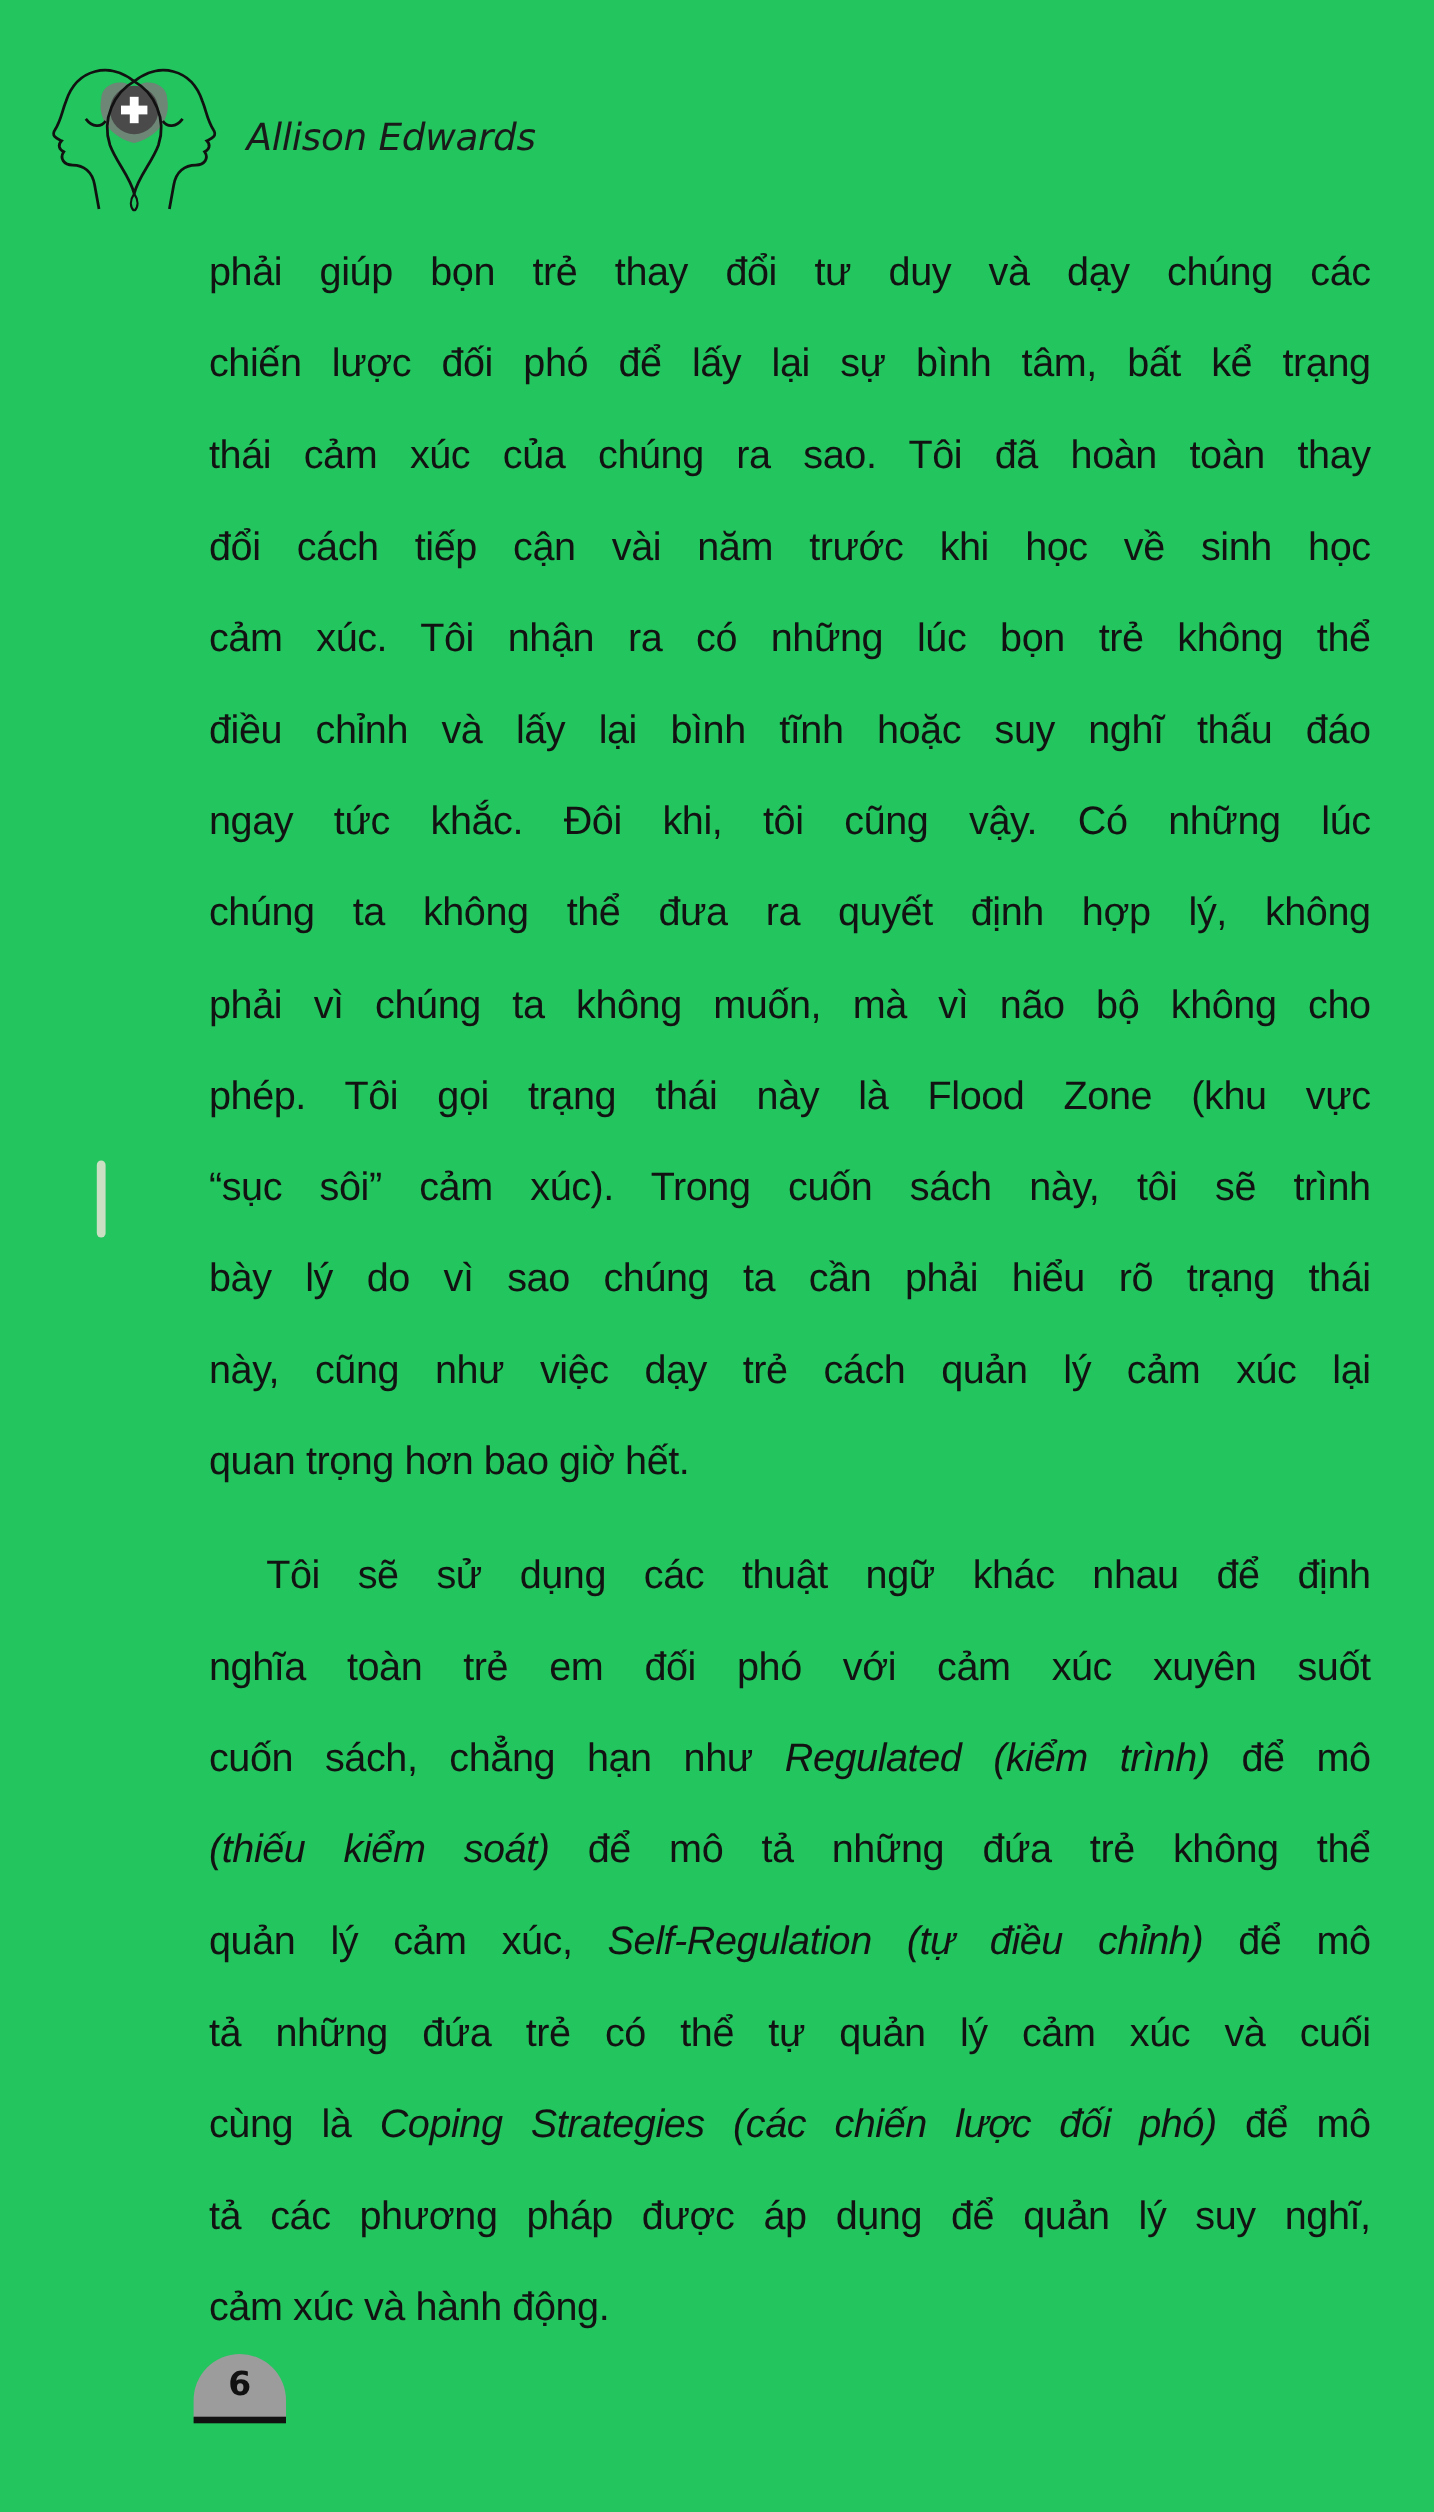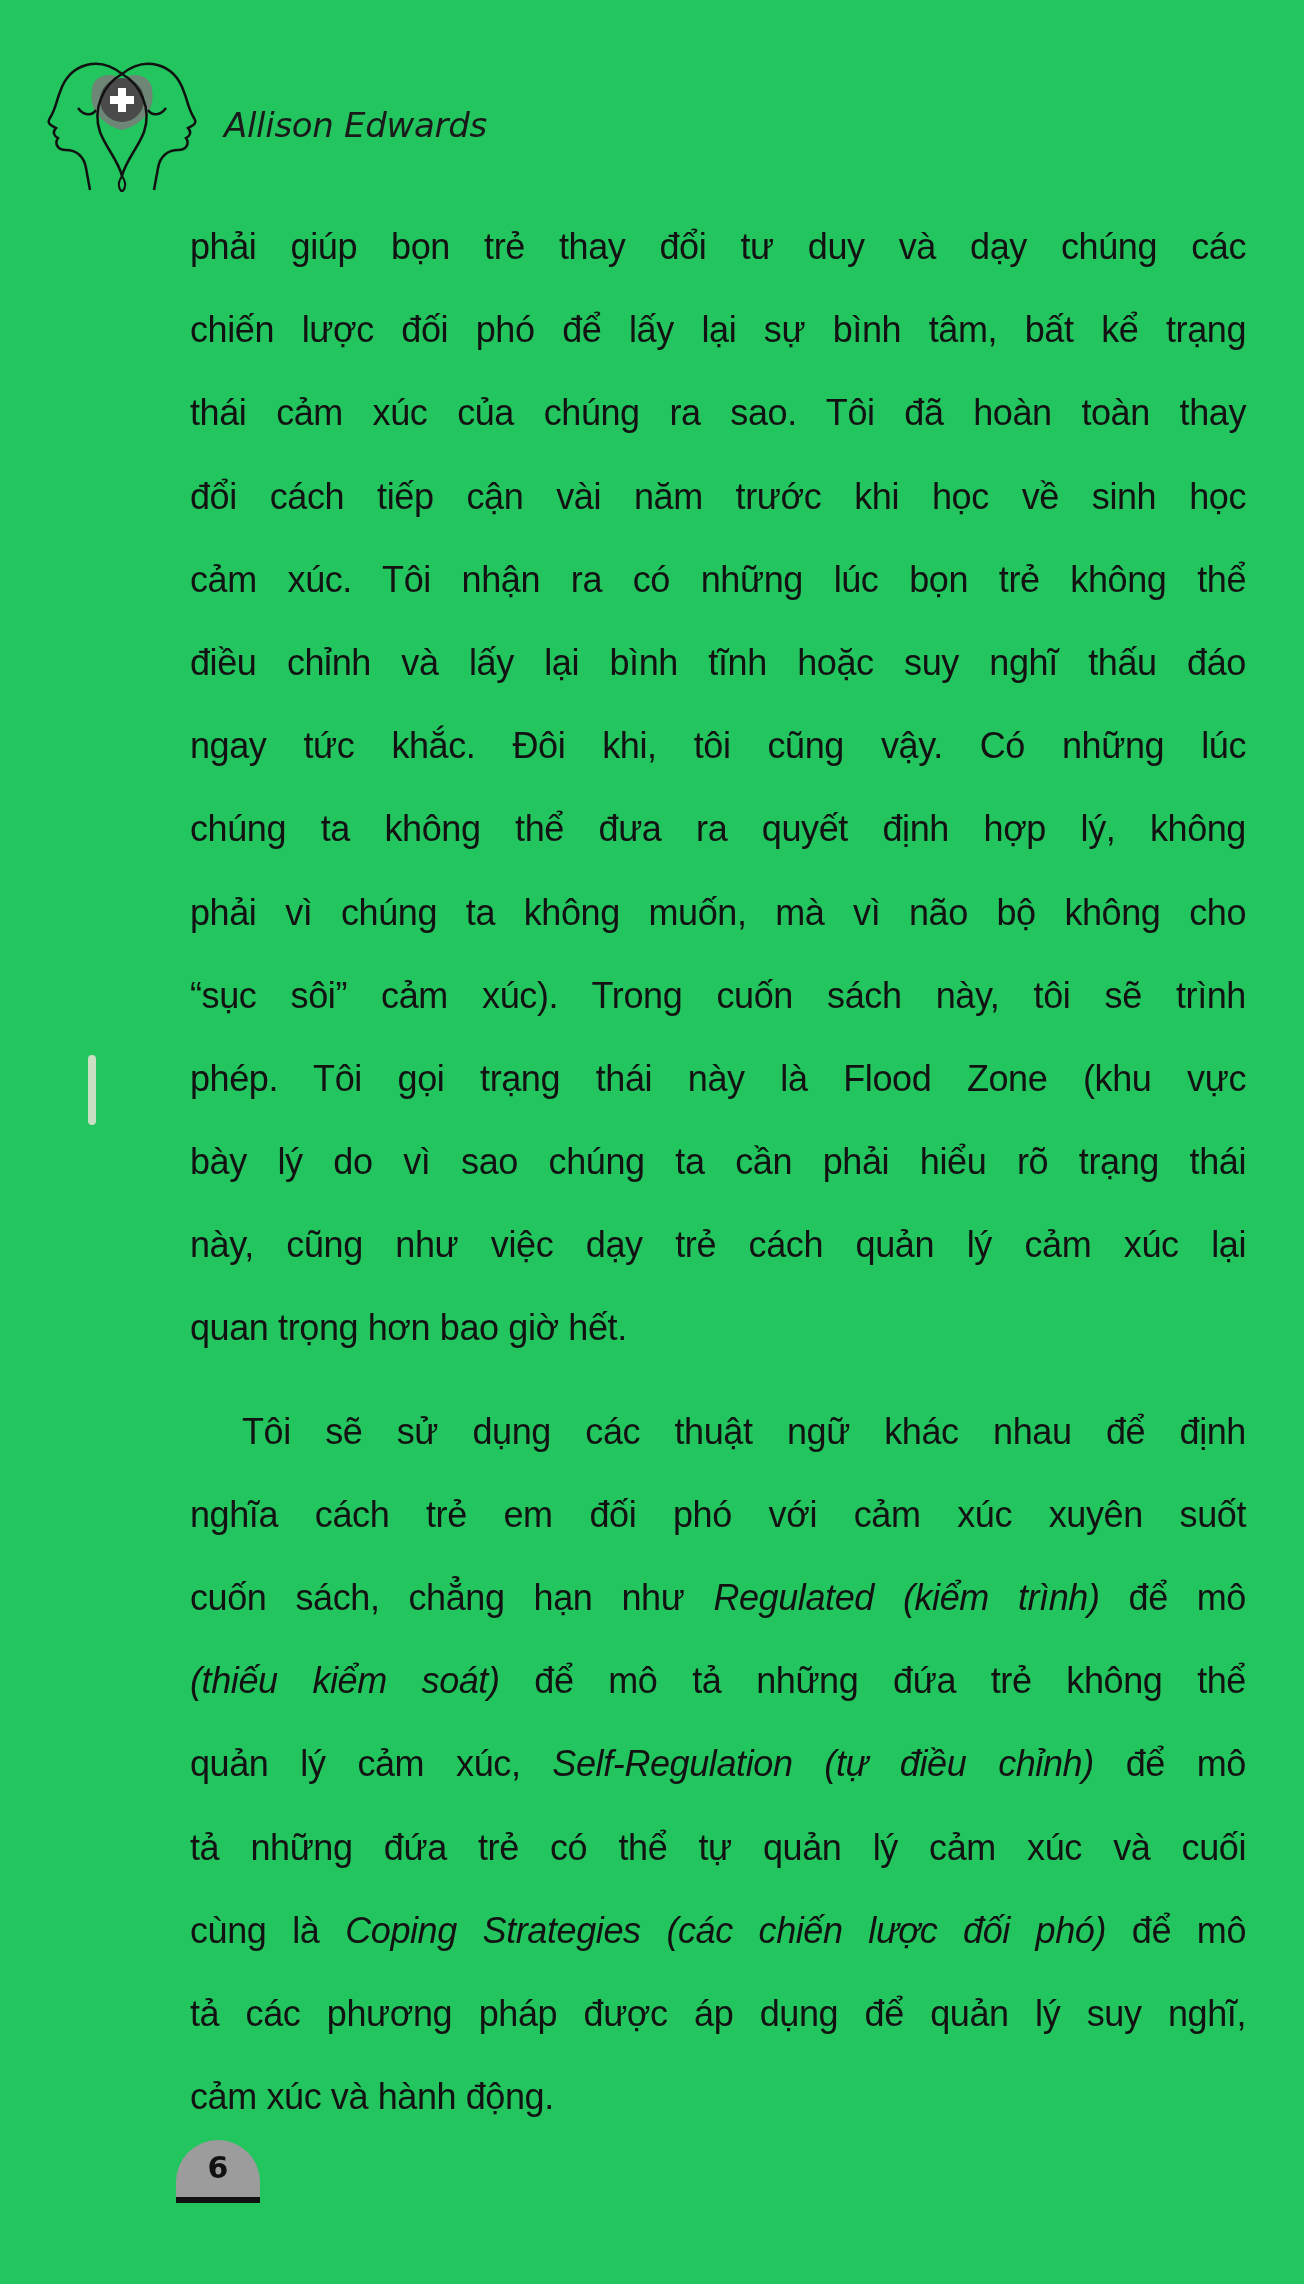--- a/index.html
+++ b/index.html
@@ -155,30 +155,30 @@
     <div>
       <span class="line"><span>phải giúp bọn trẻ thay đổi tư duy và dạy chúng các</span></span>
       <span class="line"><span>chiến lược đối phó để lấy lại sự bình tâm, bất kể trạng</span></span>
       <span class="line"><span>thái cảm xúc của chúng ra sao. Tôi đã hoàn toàn thay</span></span>
       <span class="line"><span>đổi cách tiếp cận vài năm trước khi học về sinh học</span></span>
       <span class="line"><span>cảm xúc. Tôi nhận ra có những lúc bọn trẻ không thể</span></span>
       <span class="line"><span>điều chỉnh và lấy lại bình tĩnh hoặc suy nghĩ thấu đáo</span></span>
       <span class="line"><span>ngay tức khắc. Đôi khi, tôi cũng vậy. Có những lúc</span></span>
       <span class="line"><span>chúng ta không thể đưa ra quyết định hợp lý, không</span></span>
       <span class="line"><span>phải vì chúng ta không muốn, mà vì não bộ không cho</span></span>
+      <span class="line"><span>phép. Tôi gọi trạng thái này là Flood Zone (khu vực</span></span>
       <span class="line"><span>“sục sôi” cảm xúc). Trong cuốn sách này, tôi sẽ trình</span></span>
-      <span class="line"><span>phép. Tôi gọi trạng thái này là Flood Zone (khu vực</span></span>
       <span class="line"><span>bày lý do vì sao chúng ta cần phải hiểu rõ trạng thái</span></span>
       <span class="line"><span>này, cũng như việc dạy trẻ cách quản lý cảm xúc lại</span></span>
       <span class="line last"><span>quan trọng hơn bao giờ hết.</span></span>
     </div>
     <div class="para-gap"></div>
     <div>
       <span class="line indent"><span>Tôi sẽ sử dụng các thuật ngữ khác nhau để định</span></span>
-      <span class="line"><span>nghĩa cách trẻ em đối phó với cảm xúc xuyên suốt</span></span>
+      <span class="line"><span>nghĩa toàn trẻ em đối phó với cảm xúc xuyên suốt</span></span>
       <span class="line"><span>cuốn sách, chẳng hạn như </span><span class="ital">Regulated (kiểm trình)</span><span> để mô</span></span>
       <span class="line"><span class="ital">(thiếu kiểm soát)</span><span> để mô tả những đứa trẻ không thể</span></span>
       <span class="line"><span>quản lý cảm xúc, </span><span class="ital">Self-Regulation (tự điều chỉnh)</span><span> để mô</span></span>
       <span class="line"><span>tả những đứa trẻ có thể tự quản lý cảm xúc và cuối</span></span>
       <span class="line"><span>cùng là </span><span class="ital">Coping Strategies (các chiến lược đối phó)</span><span> để mô</span></span>
       <span class="line"><span>tả các phương pháp được áp dụng để quản lý suy nghĩ,</span></span>
       <span class="line last"><span>cảm xúc và hành động.</span></span>
     </div>
   </div>
 

